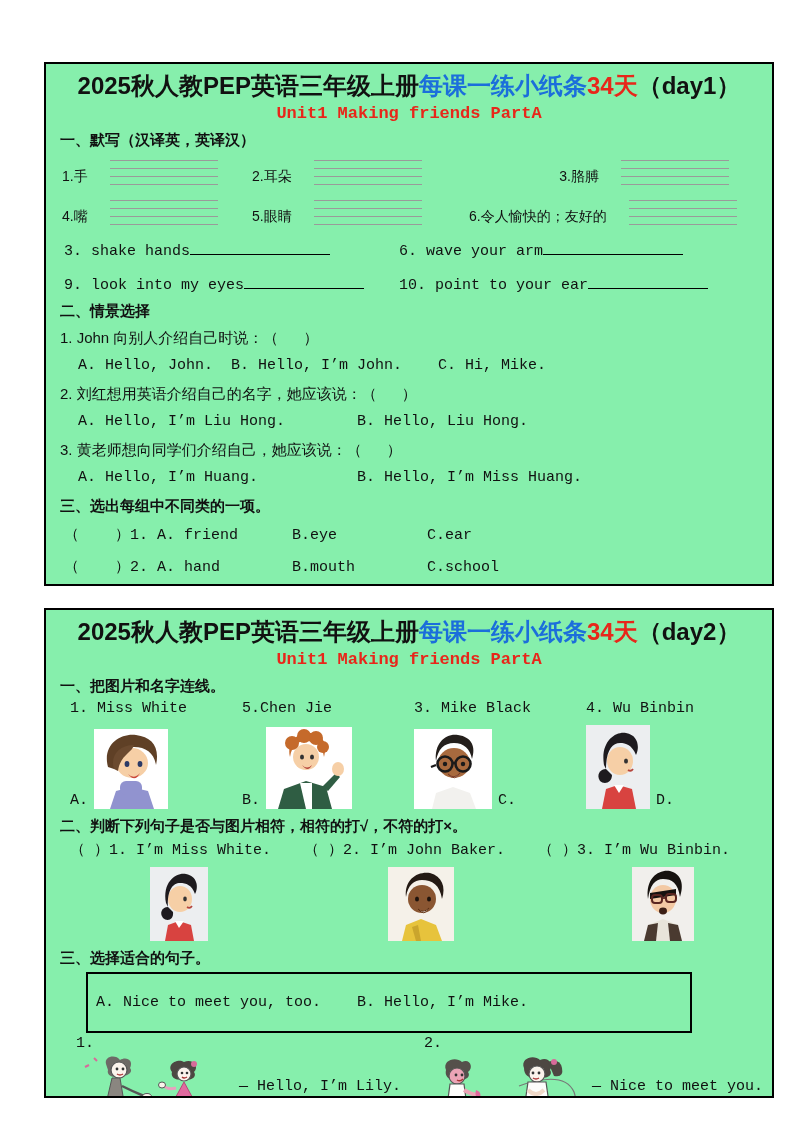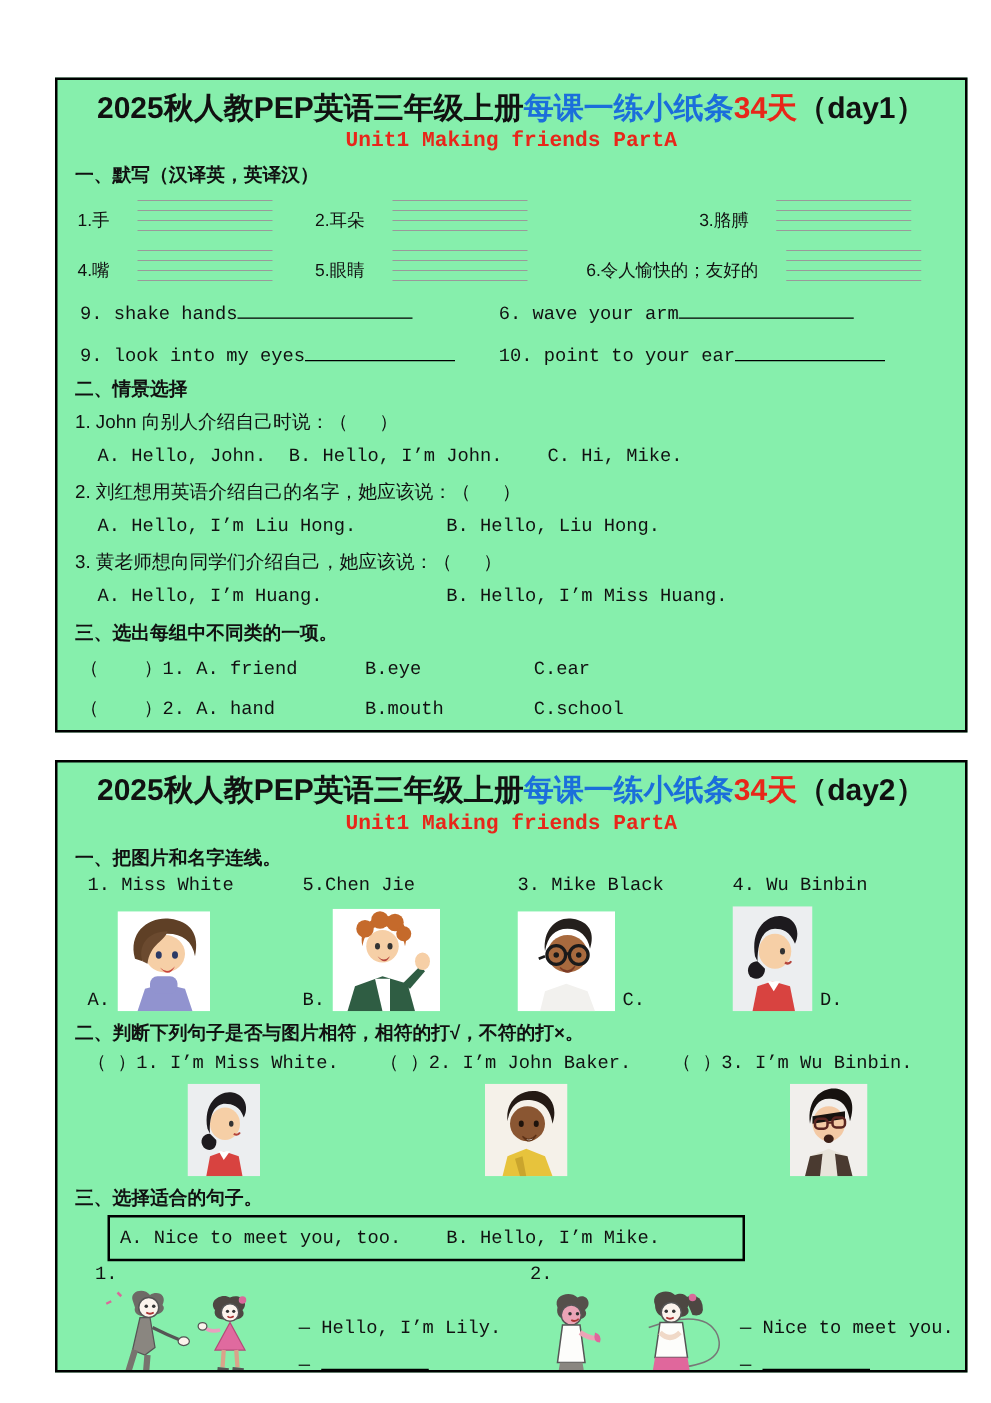--- a/index.html
+++ b/index.html
@@ -33,21 +33,21 @@
   .names-row{display:flex;margin:4px 0 0 24px;font-size:15px;}
   .name-cell{width:172px;}
   .portrait-row{display:flex;margin:8px 0 0 24px;align-items:flex-end;}
   .portrait-cell{width:172px;display:flex;align-items:flex-end;}
   .portrait-label{font-size:15px;font-family:"Liberation Mono",monospace;margin-right:6px;}
   .portrait-cell svg{display:block;}
   .judge-row{display:flex;margin:4px 0 0 24px;font-size:15px;}
   .judge-cell{width:243px;}
   .judge-img-row{display:flex;margin:8px 0 0 0;}
   .judge-img-cell{width:243px;margin-left:24px;display:flex;justify-content:center;}
-  .opts-box{border:2px solid #000;width:510px;margin:4px 0 2px 40px;padding:8px 8px;font-size:15px;box-sizing:border-box;}
+  .opts-box{border:2px solid #000;width:606px;margin:4px 0 2px 40px;padding:20px 8px;font-size:15px;box-sizing:border-box;}
   .dialog-row{display:flex;margin:2px 0 0 30px;}
   .dialog{width:355px;position:relative;}
   .dialog-num{font-size:15px;font-family:"Liberation Mono",monospace;display:block;margin-bottom:0px;}
   .dialog-body{display:flex;align-items:center;}
   .dialog-text{font-size:15px;line-height:30px;margin-left:8px;}
 </style>
 </head>
 <body>
 
 <div class="sheet-box" id="box-day1">
@@ -80,21 +80,21 @@
         <span class="fourline"></span>
       </div>
     <div class="word-item w6">
         <span>6.令人愉快的；友好的</span>
         <span class="fourline"></span>
       </div>
   </div>
 
   <div class="en-row">
     <div class="en-item en-left mono">
-        <span>9. shake hands</span>
+        <span>3. shake hands</span>
         <span class="blank b140"></span>
       </div>
     <div class="en-item mono">
         <span>6. wave your arm</span>
         <span class="blank b140"></span>
       </div>
   </div>
   <div class="en-row">
     <div class="en-item en-left mono">
         <span>9. look into my eyes</span>

